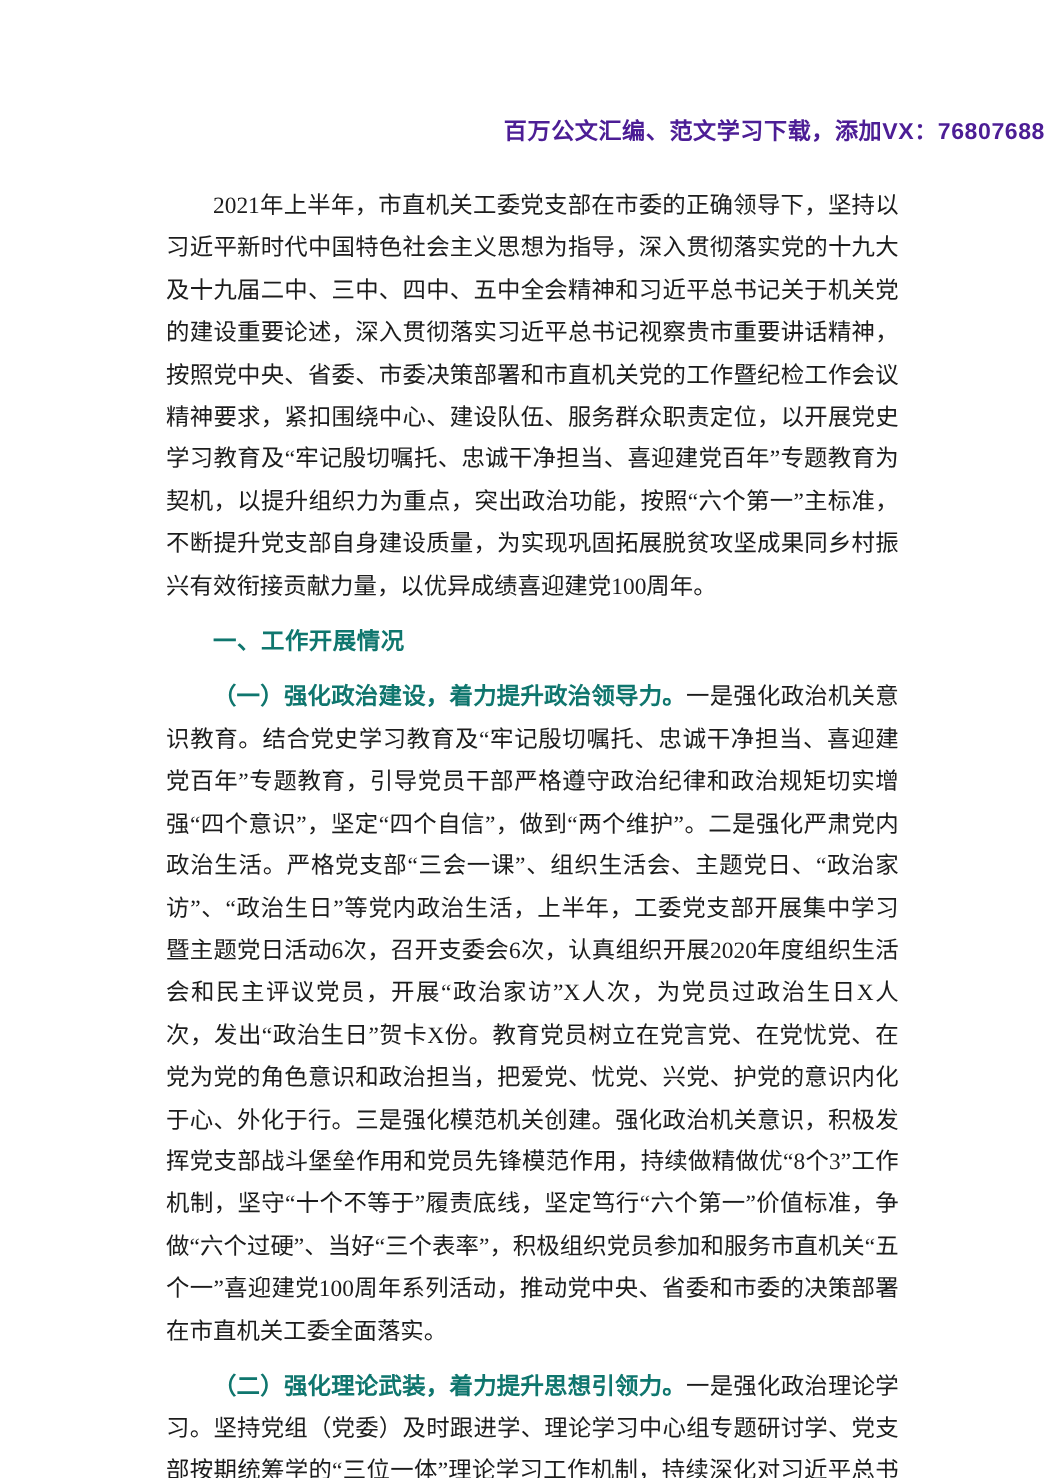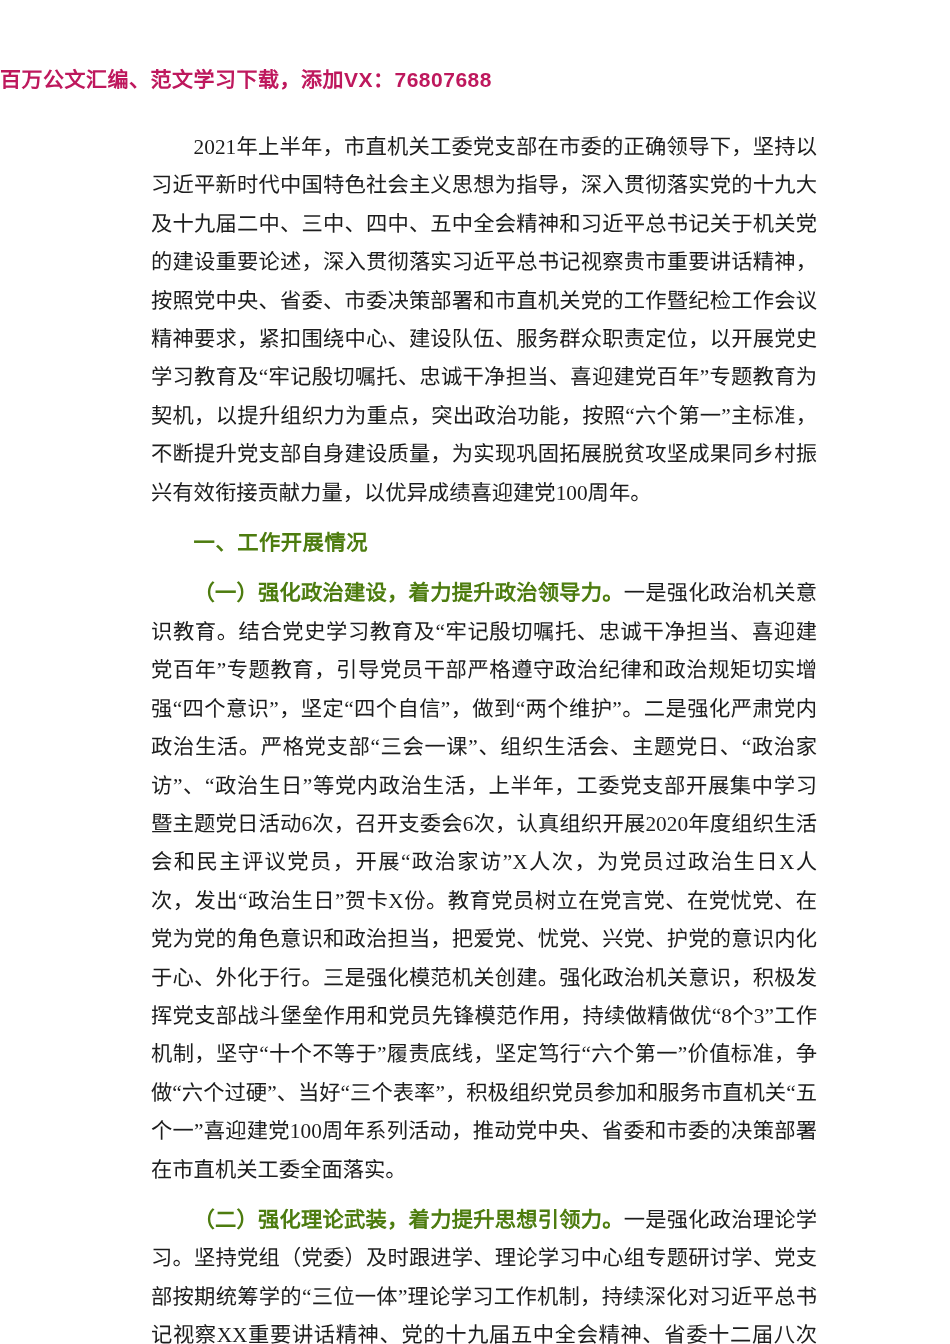--- a/index.html
+++ b/index.html
@@ -12,46 +12,47 @@
     width: 950px;
     height: 1344px;
     margin: 0 auto;
     background: #ffffff;
     overflow: hidden;
     font-family: "Liberation Serif", "DejaVu Serif", serif;
     color: #1c1c1c;
   }
   .promo {
     padding-top: 66px;
-    text-align: left;
+    text-align: right;
     font-family: "Liberation Sans", "DejaVu Sans", sans-serif;
     font-size: 21px;
     font-weight: 600;
     line-height: 28px;
-    color: #be185d;
+    color: #4c1d95;
     letter-spacing: 0.5px;
+    margin-top: 40px;
   }
   .content {
     margin: 34px 121px 0 139px; 
     width: 690px;
     font-size: 21.3px;
     line-height: 38.4px;
     text-align: justify;
     text-justify: inter-ideograph;
   }
   .content p {
     margin: 12px;
     padding: 0;
     text-indent: 2em;
   }
   .heading,
   .lead-bold {
     font-weight: bold;
     font-family: "Liberation Sans", "DejaVu Sans", sans-serif;
-    color: #4d7c0f;
+    color: #0f766e;
   }
   .heading {
     letter-spacing: 0.5px;
   }
 </style>
 </head>
 <body>
 
 <div class="page">
 

